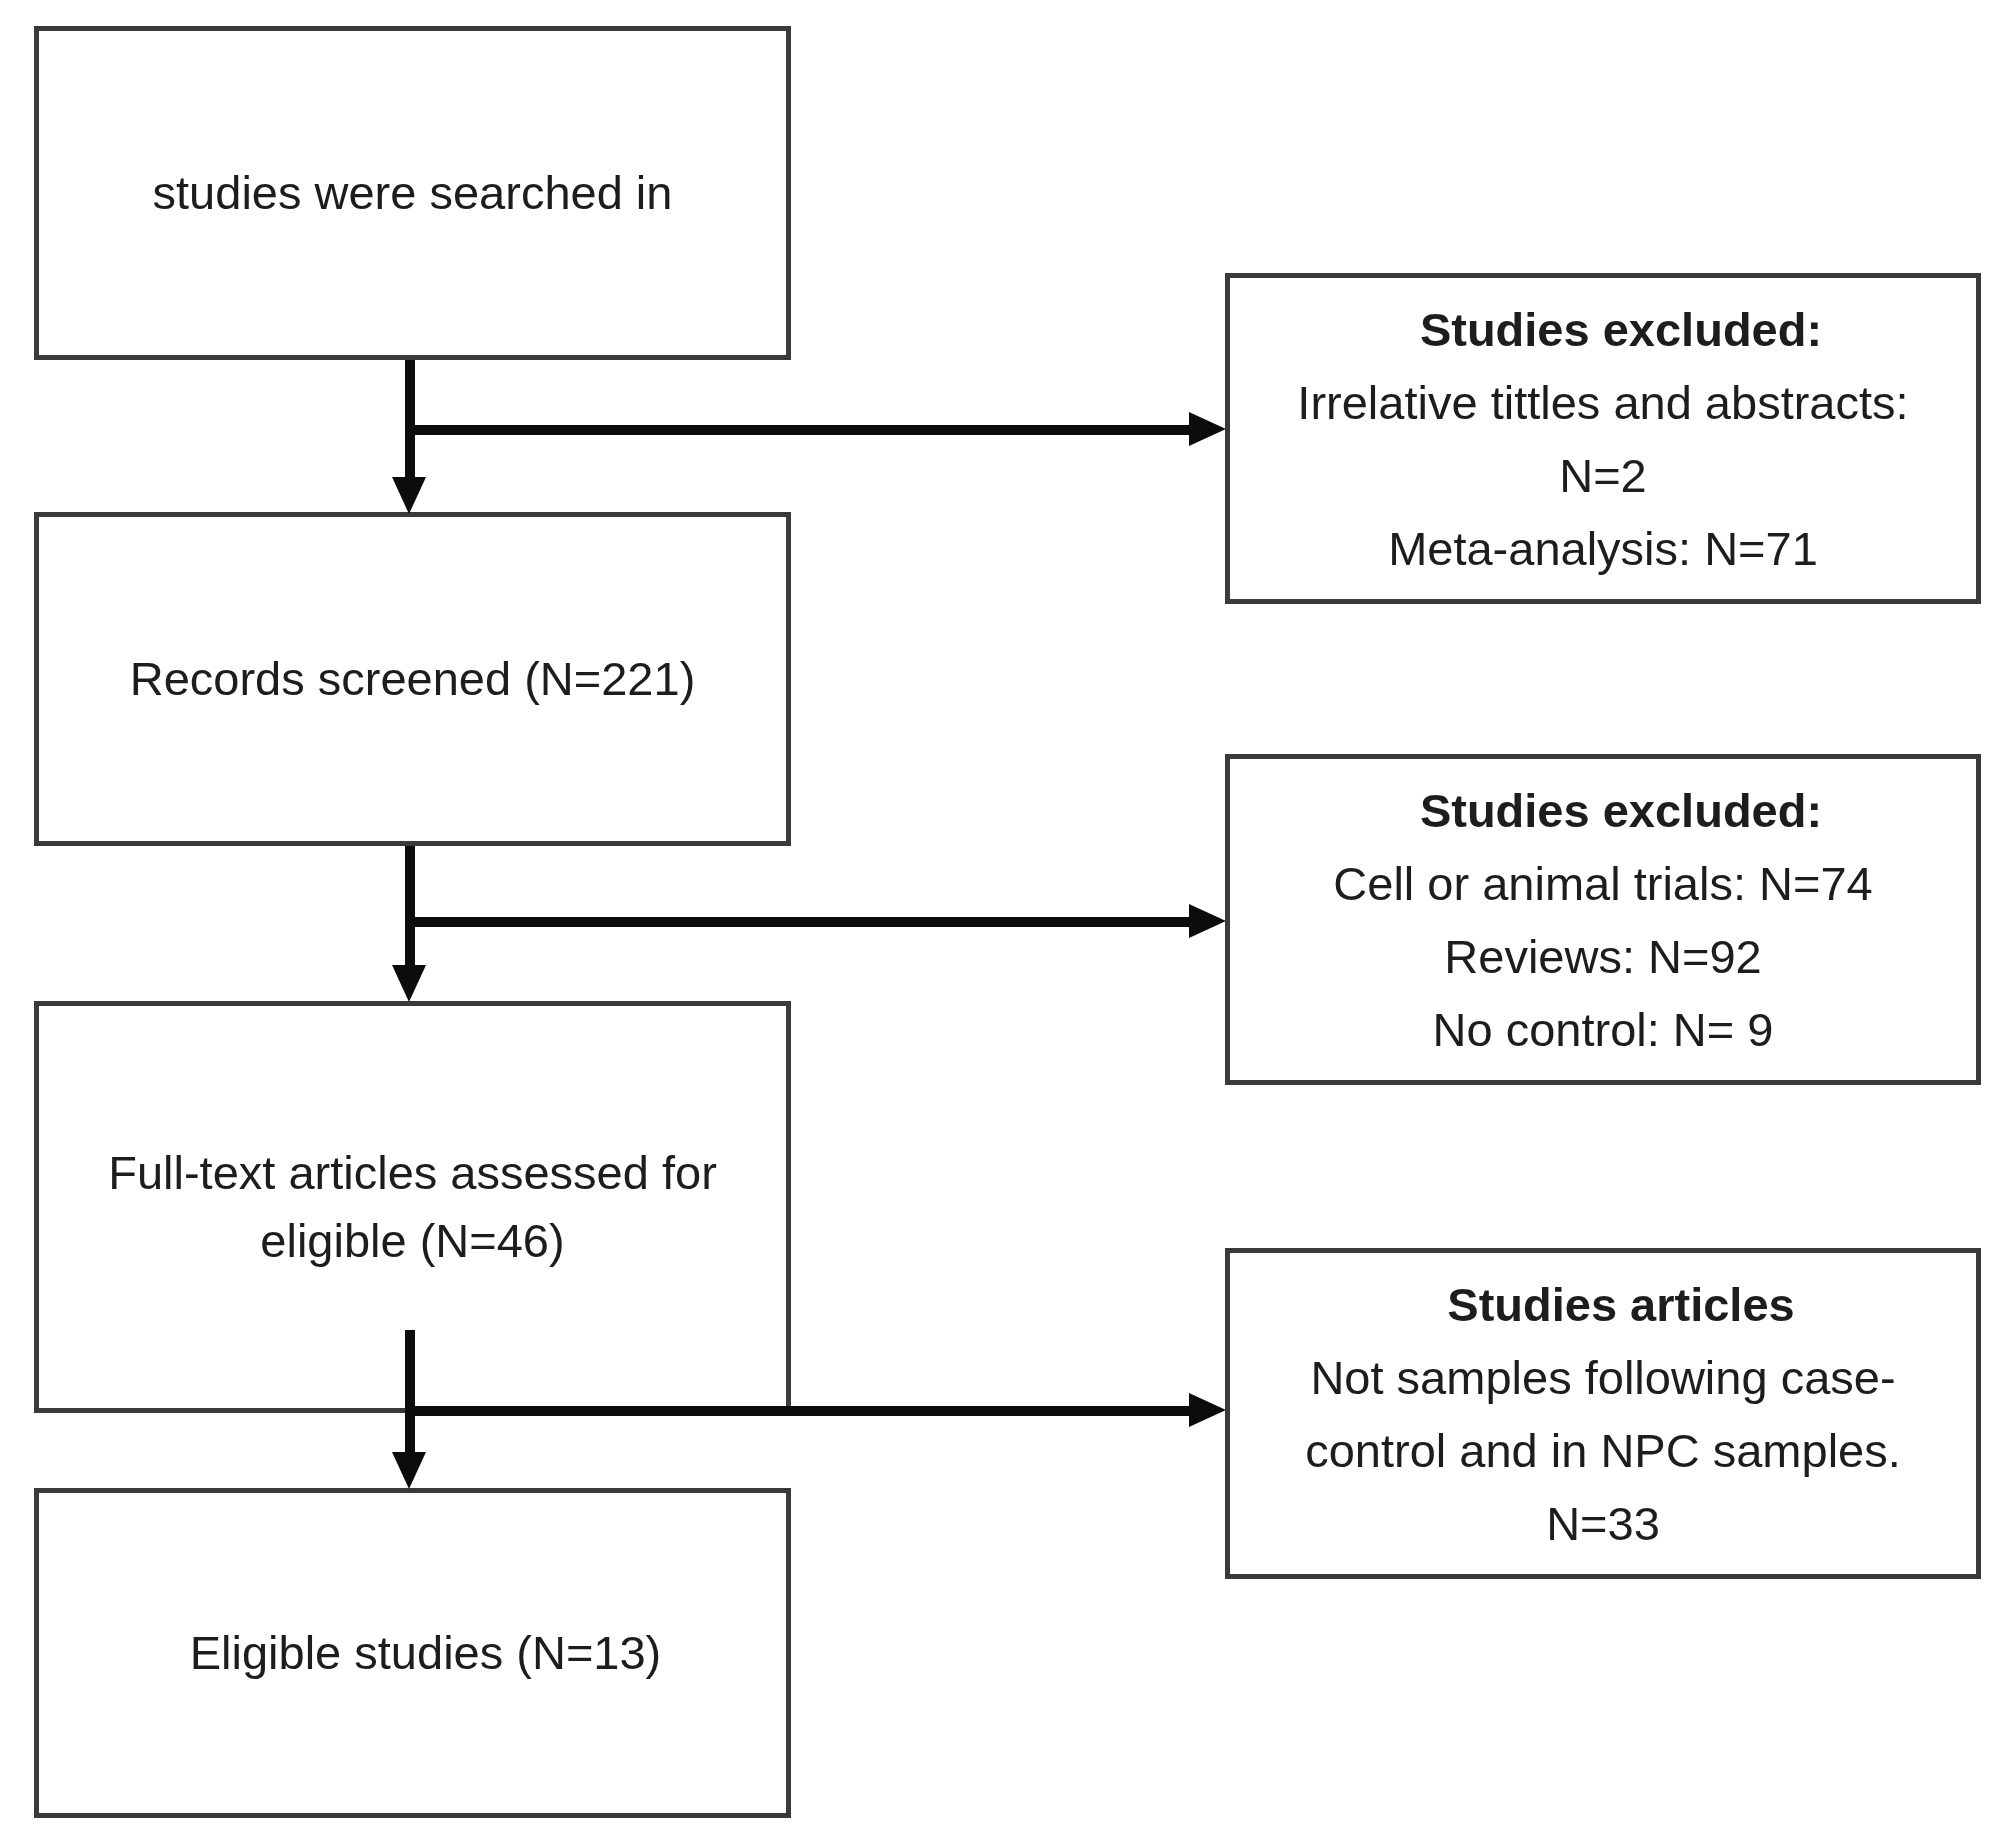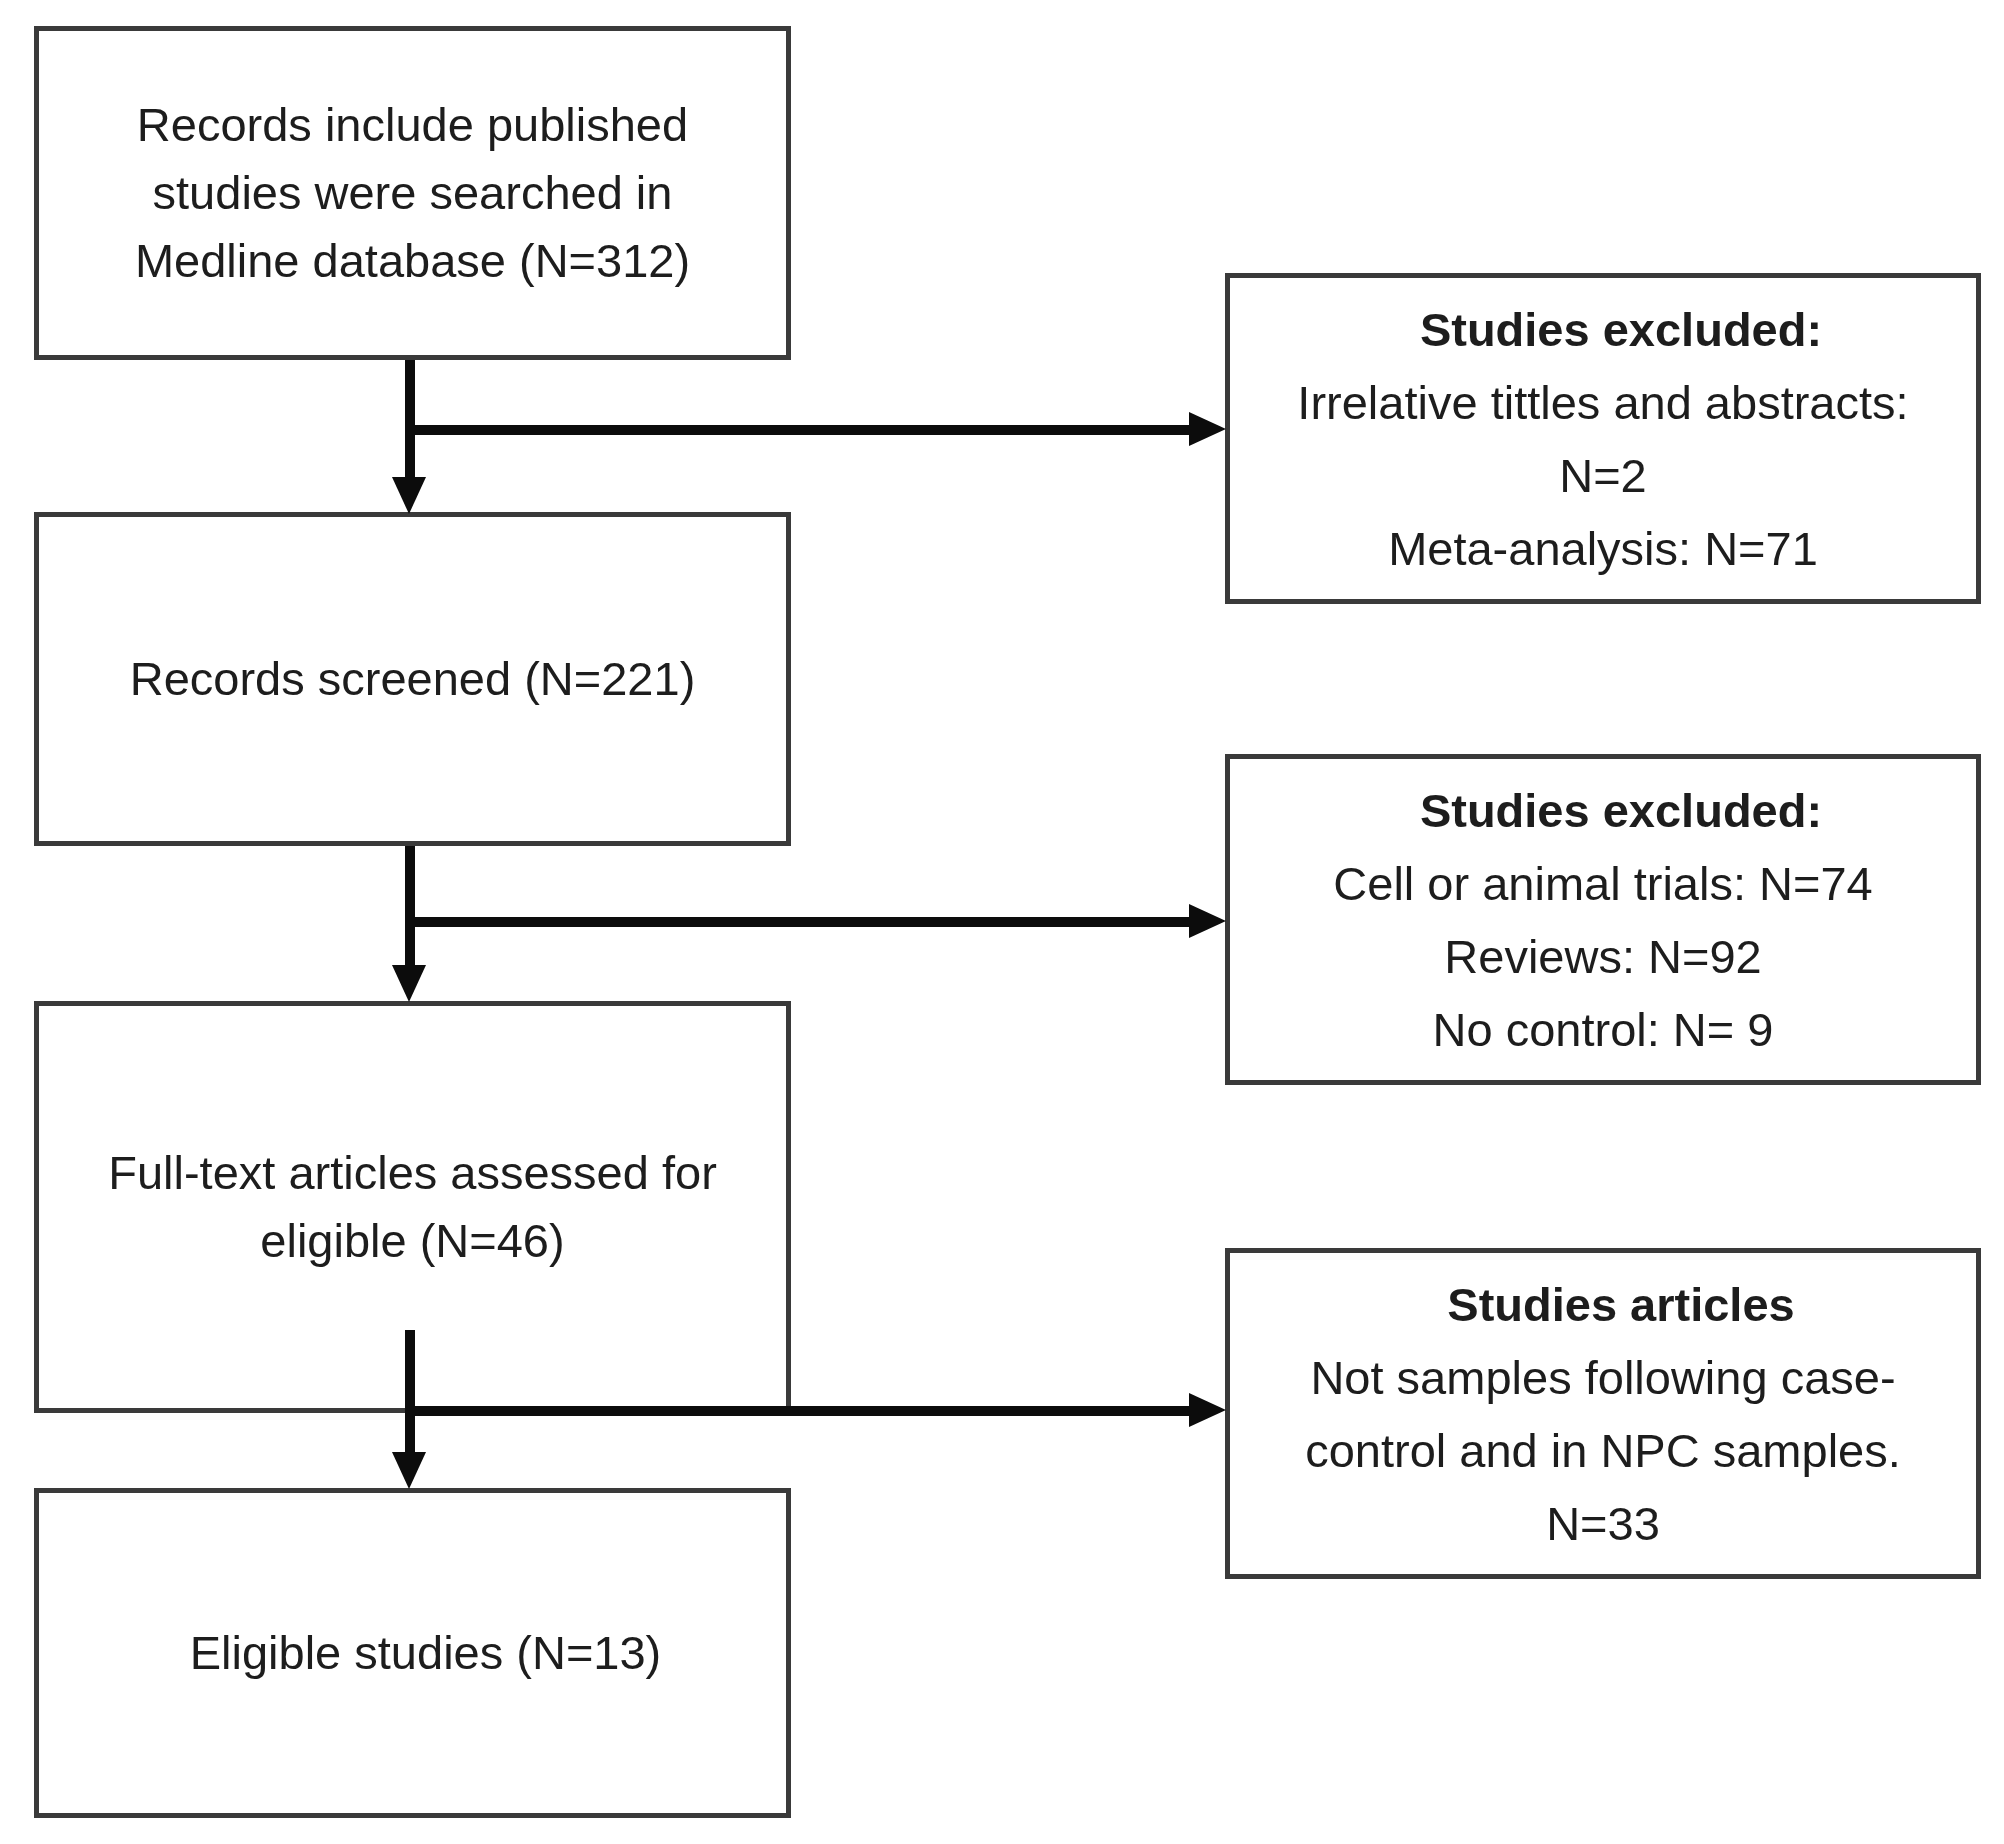--- a/index.html
+++ b/index.html
@@ -45,23 +45,21 @@
     border-bottom: 17.6px solid transparent;
     border-left: 37px solid #0c0c0c;
   }
 </style>
 </head>
 <body>
 
 <div id="canvas">
 
   <div class="box" style="left:34px; top:26.4px; width:757px; height:334px;">
-    <div class="bl">Records include published</div>
     <div class="bl">studies were searched in</div>
-    <div class="bl">Medline database (N=312)</div>
   </div>
 
   <div class="box" style="left:34px; top:512px; width:757px; height:334px;">
     <div class="bl">Records screened (N=221)</div>
   </div>
 
   <div class="box" style="left:34px; top:1001px; width:757px; height:412px;">
     <div class="bl">Full-text articles assessed for</div>
     <div class="bl">eligible (N=46)</div>
   </div>

